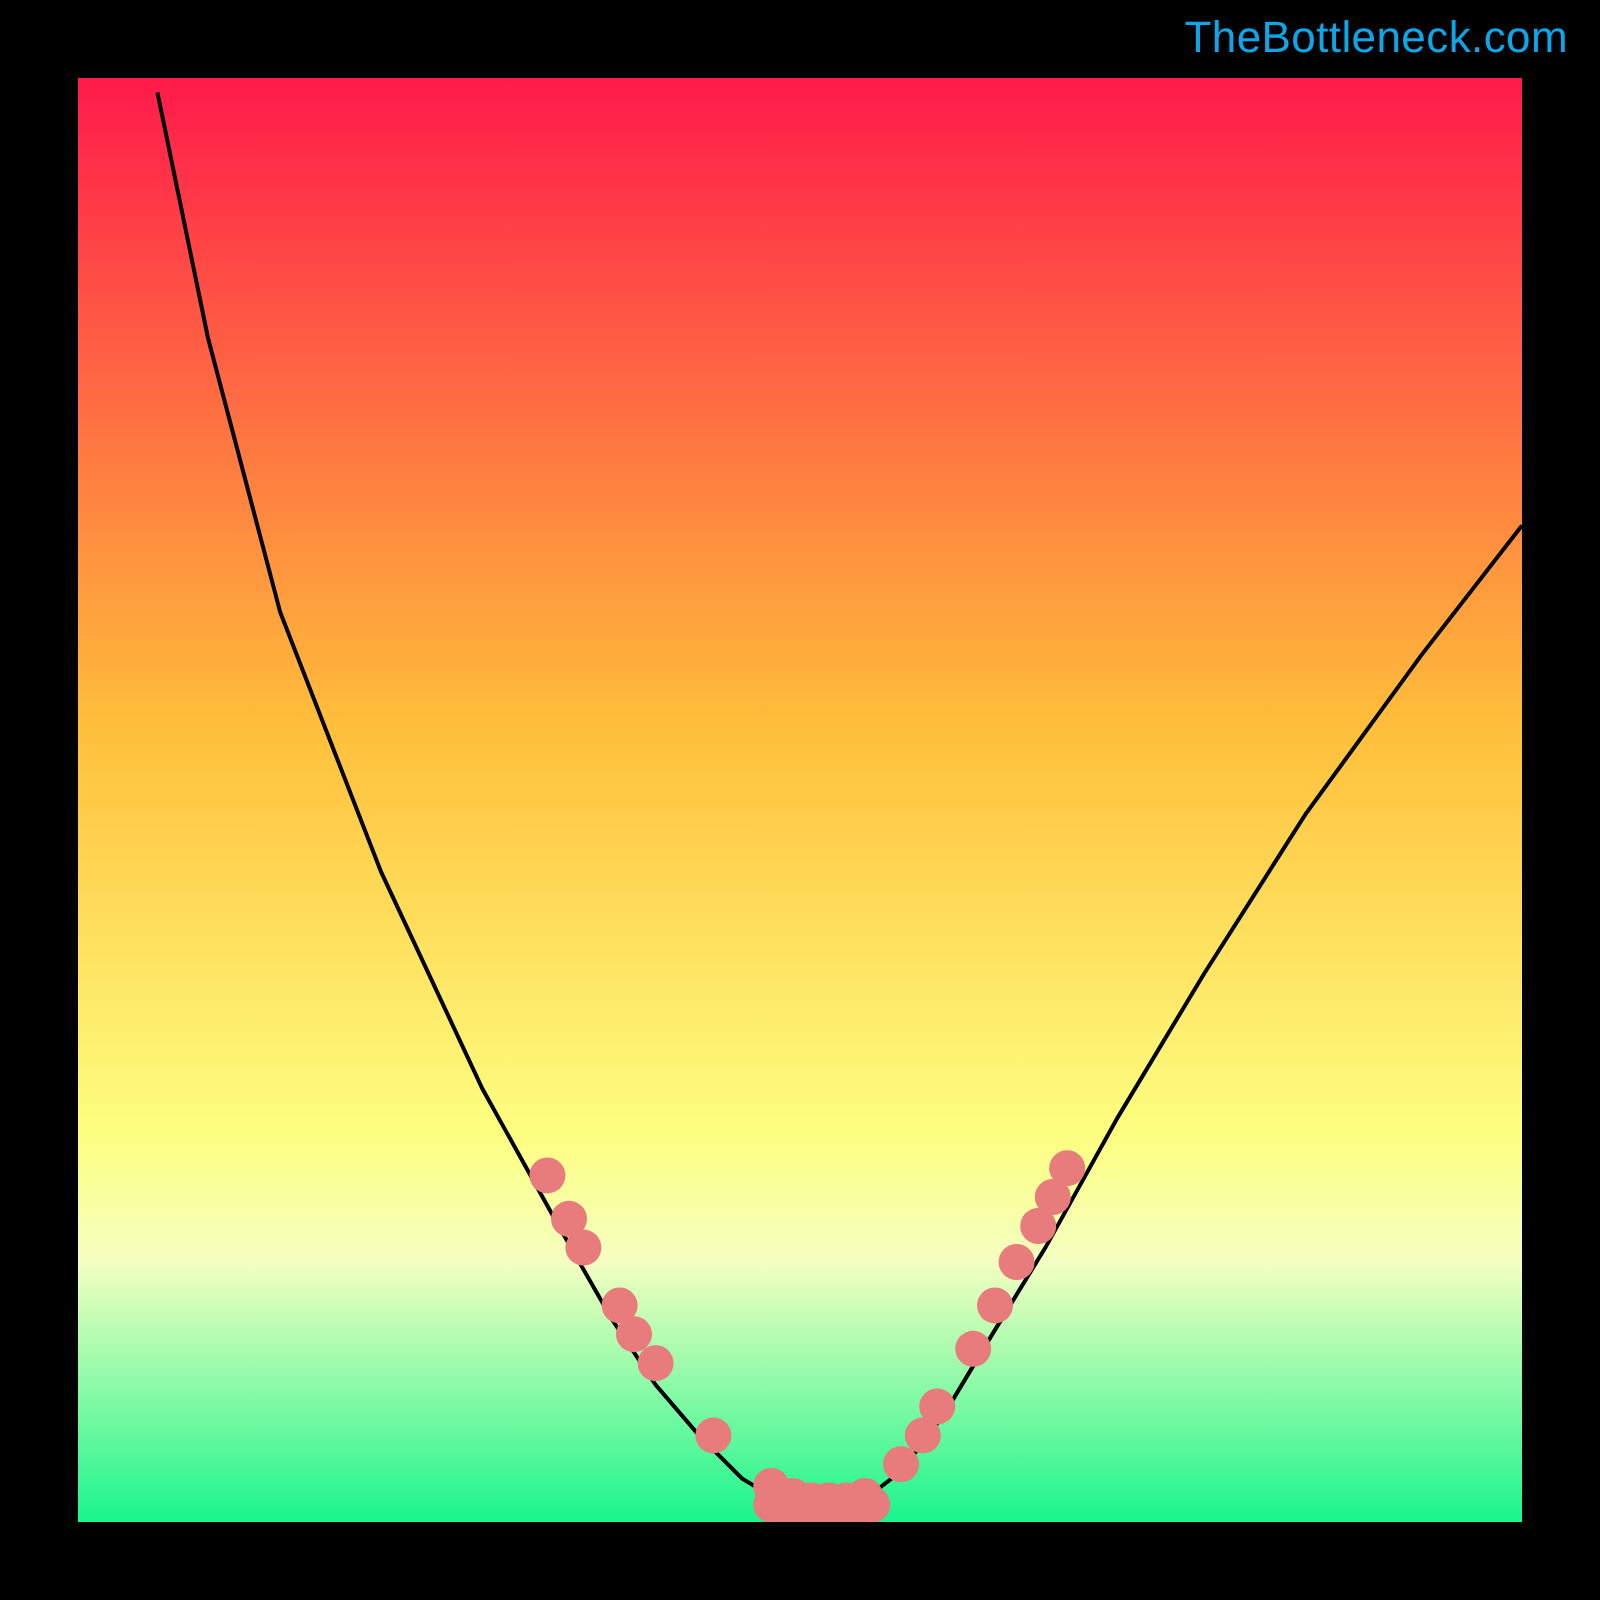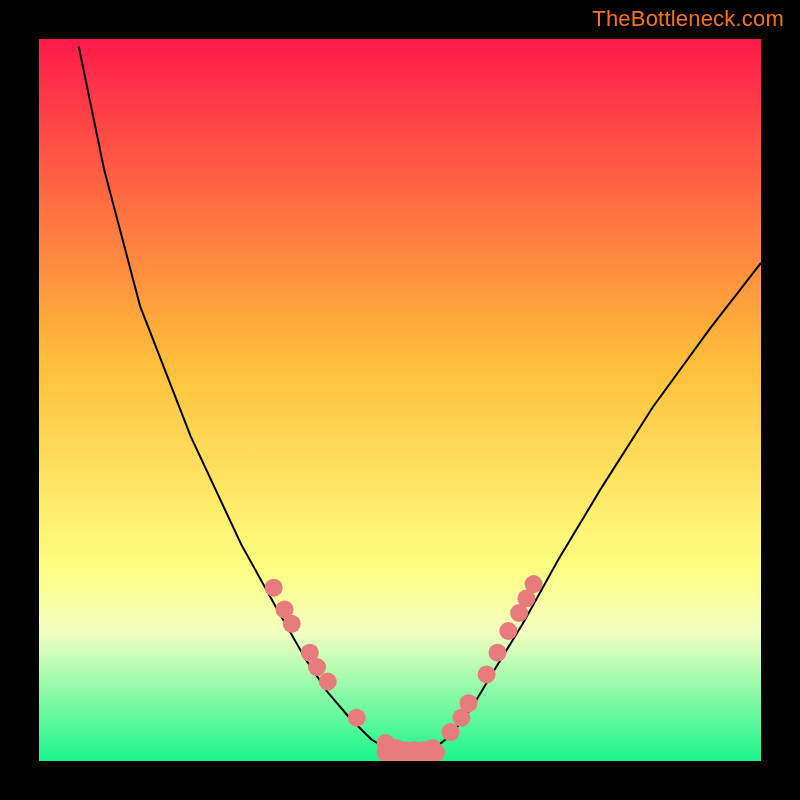--- a/index.html
+++ b/index.html
@@ -9,21 +9,21 @@
     height: 800px;
     background: #000;
     position: relative;
     font-family: Arial, Helvetica, sans-serif;
   }
   .watermark {
     position: absolute;
     top: 6px;
     right: 16px;
     font-size: 22px;
-    color: #f97316;
+    color: #0ea5e9;
     font-weight: 500;
     z-index: 10;
     letter-spacing: 0.2px;
   }
   .plot-wrap {
     position: absolute;
     left: 39px;
     top: 39px;
     width: 722px;
     height: 722px;

